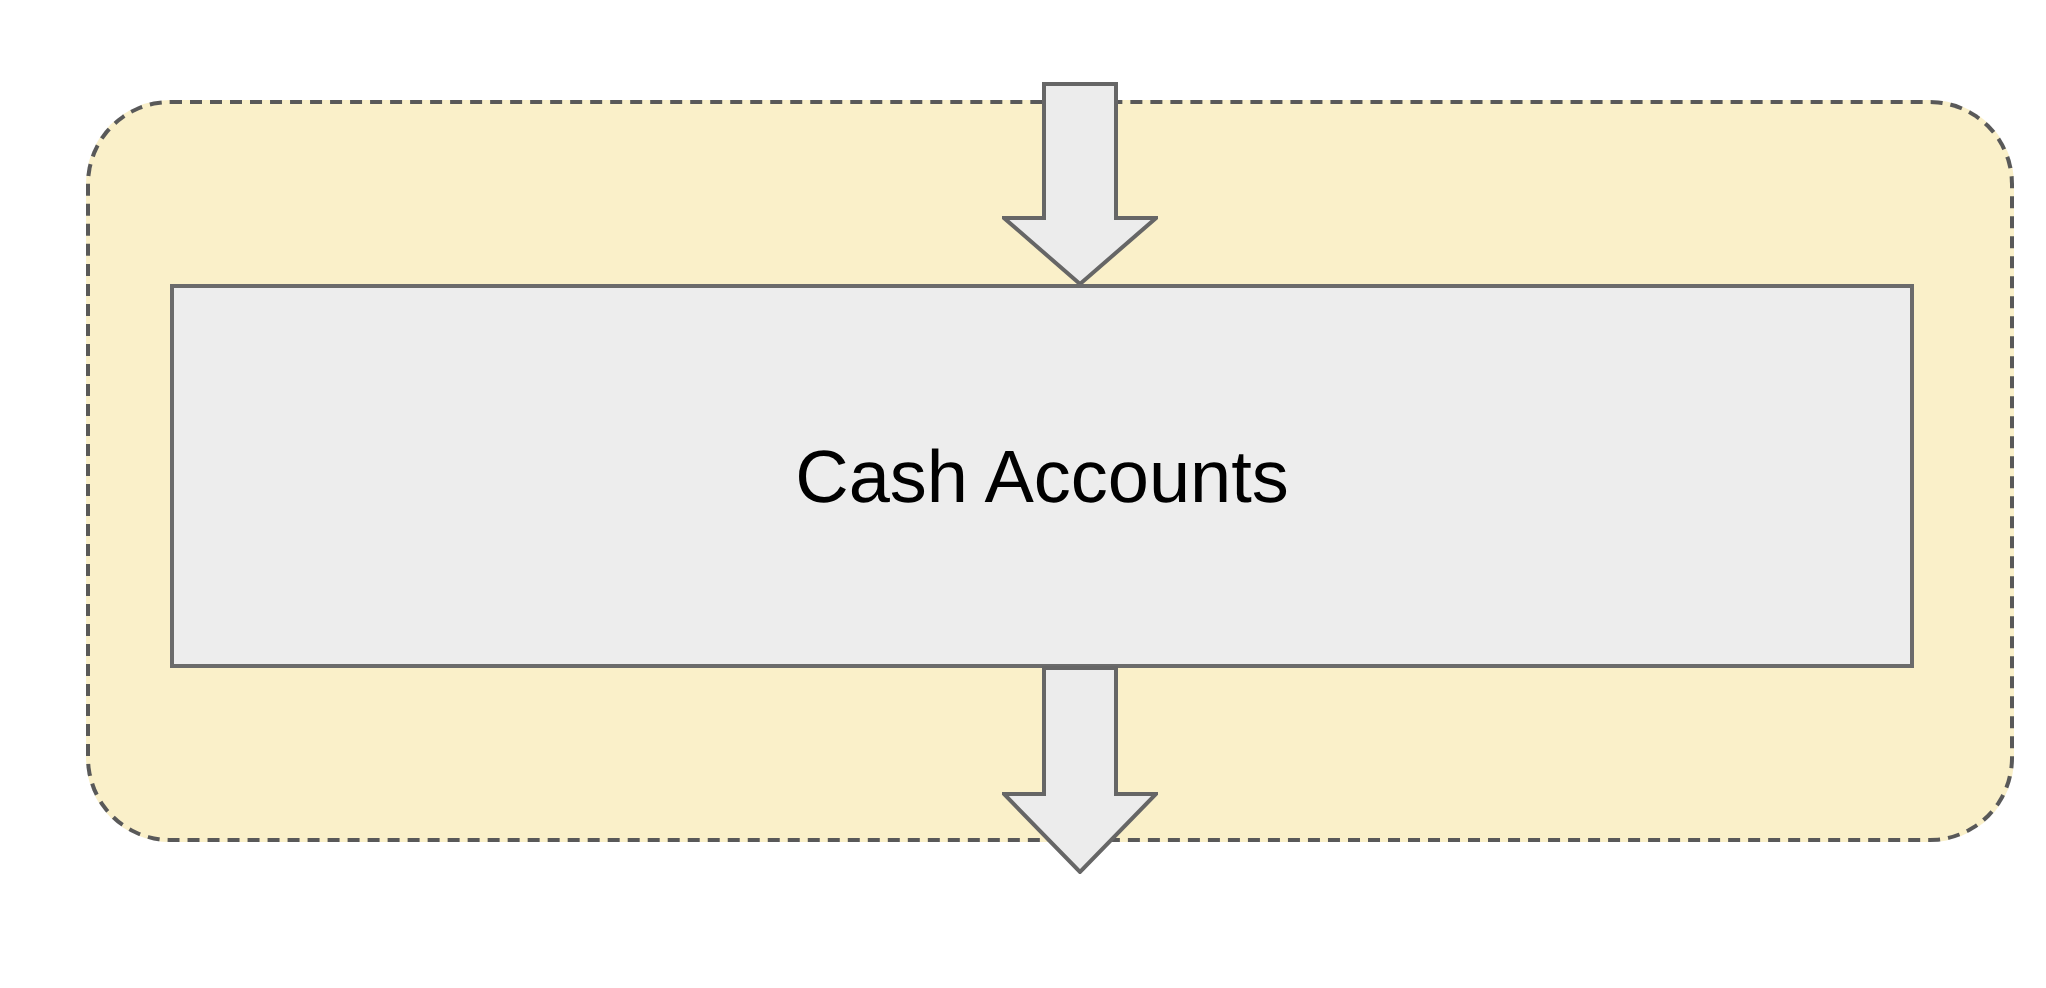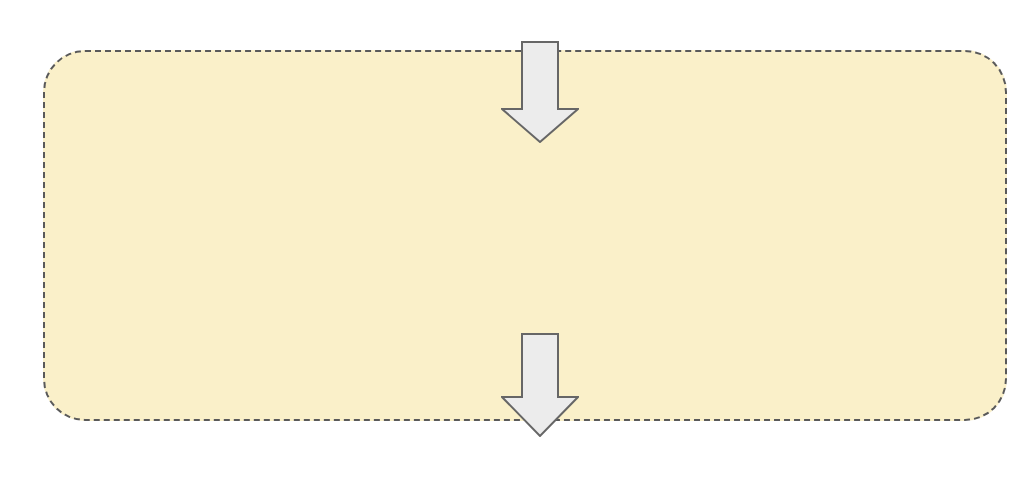--- a/index.html
+++ b/index.html
@@ -62,18 +62,21 @@
 <body>
 
 <div class="canvas">
 
   <div class="group-container"></div>
 
   <svg class="arrow arrow-top" width="78" height="102" viewBox="0 0 78 102" aria-hidden="true">
     <polygon points="21,1 57,1 57,68 77,68 39,101 1,68 21,68"></polygon>
   </svg>
 
+  <div class="node">
+    <span class="node-label">Cash Accounts</span>
+  </div>
 
   <svg class="arrow arrow-bottom" width="78" height="104" viewBox="0 0 78 104" aria-hidden="true">
     <polygon points="21,1 57,1 57,64 77,64 39,103 1,64 21,64"></polygon>
   </svg>
 
 </div>
 
 </body></html>

